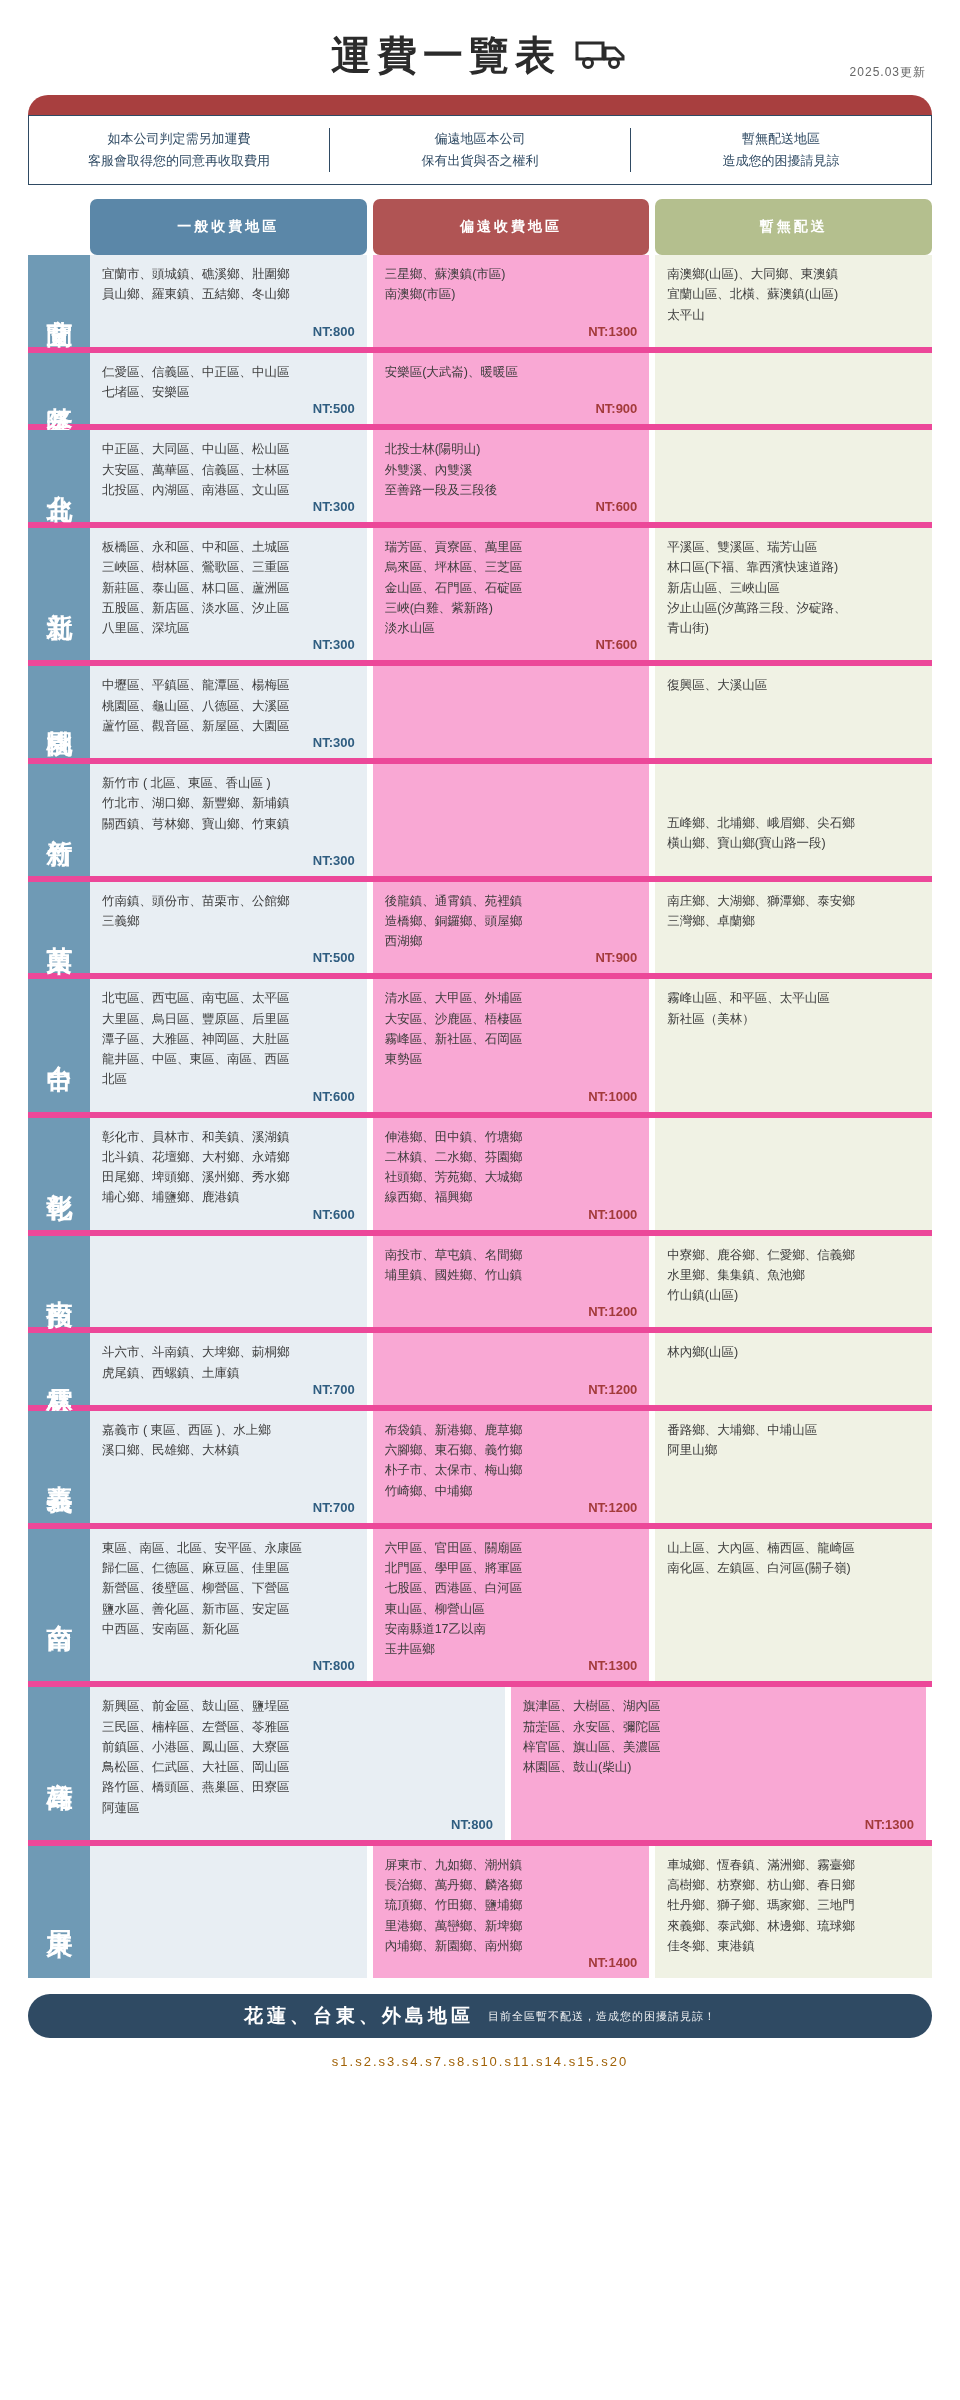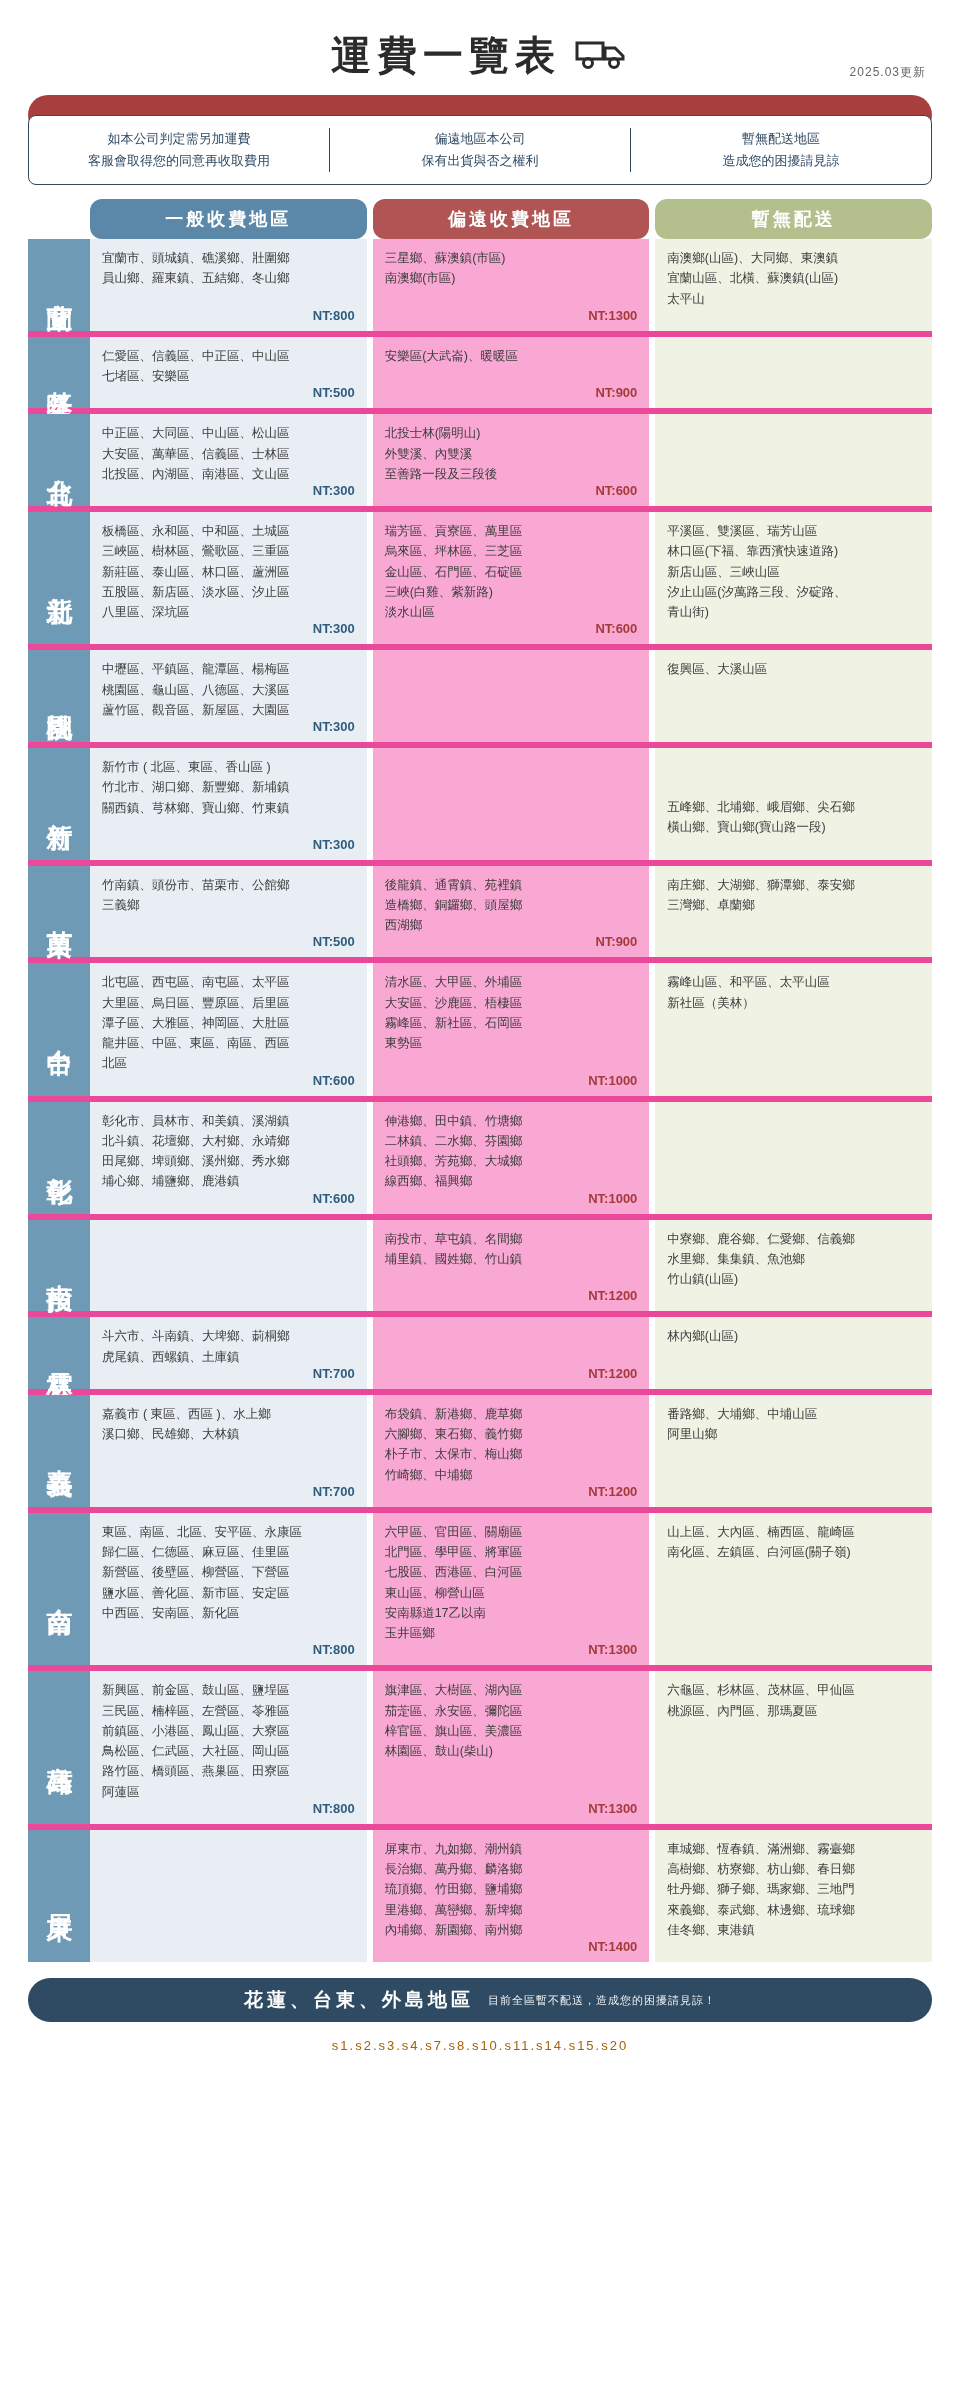--- a/index.html
+++ b/index.html
@@ -45,21 +45,21 @@
     height: 40px;
     background: #a83f3f;
     border-radius: 20px;
   }
 
   
   .notes {
     margin-top: -20px;
     background: #ffffff;
     border: 1px solid #2f4a63;
-    border-radius: 8px;
+    border-radius: 0;
     display: flex;
     position: relative;
     z-index: 2;
     padding: 12px 0;
   }
   .note-cell {
     flex: 1;
     text-align: center;
     font-size: 13px;
     line-height: 1.7;
@@ -68,29 +68,29 @@
   }
   .note-cell + .note-cell { border-left: 1px solid #2f4a63; }
 
   
   .col-heads {
     display: flex;
     margin-top: 14px;
     gap: 0;
   }
   .ch {
-    height: 40px;
+    height: 56px;
     display: flex;
     align-items: center;
     justify-content: center;
-    font-size: 18px;
+    font-size: 14px;
     font-weight: bold;
     letter-spacing: 3px;
     color: #ffffff;
-    border-radius: 12px;
+    border-radius: 7px;
   }
   .ch-spacer { width: 62px; }
   .ch-general { flex: 1; background: #5b87a8; margin-right: 6px; }
   .ch-remote  { flex: 1; background: #b05454; margin-right: 6px; }
   .ch-none    { flex: 1; background: #b4bf8e; }
   .row {
     display: flex;
     align-items: stretch;
     min-height: 74px;
   }
@@ -447,24 +447,20 @@
 阿蓮區</div>
           <div class="price g">NT:800</div>
         </div>
         <div class="cell remote">
           <div style="white-space: pre-line;">旗津區、大樹區、湖內區
 茄萣區、永安區、彌陀區
 梓官區、旗山區、美濃區
 林園區、鼓山(柴山)</div>
           <div class="price r">NT:1300</div>
         </div>
-        <div class="cell none">
-          <div style="white-space: pre-line;">六龜區、杉林區、茂林區、甲仙區
-桃源區、內門區、那瑪夏區</div>
-        </div>
       </div>
       <div class="row">
         <div class="city" style="background: rgb(111, 154, 181);">屏東</div>
         <div class="cell general empty">
           <div style="white-space: pre-line;"></div>
         </div>
         <div class="cell remote">
           <div style="white-space: pre-line;">屏東市、九如鄉、潮州鎮
 長治鄉、萬丹鄉、麟洛鄉
 琉頂鄉、竹田鄉、鹽埔鄉

